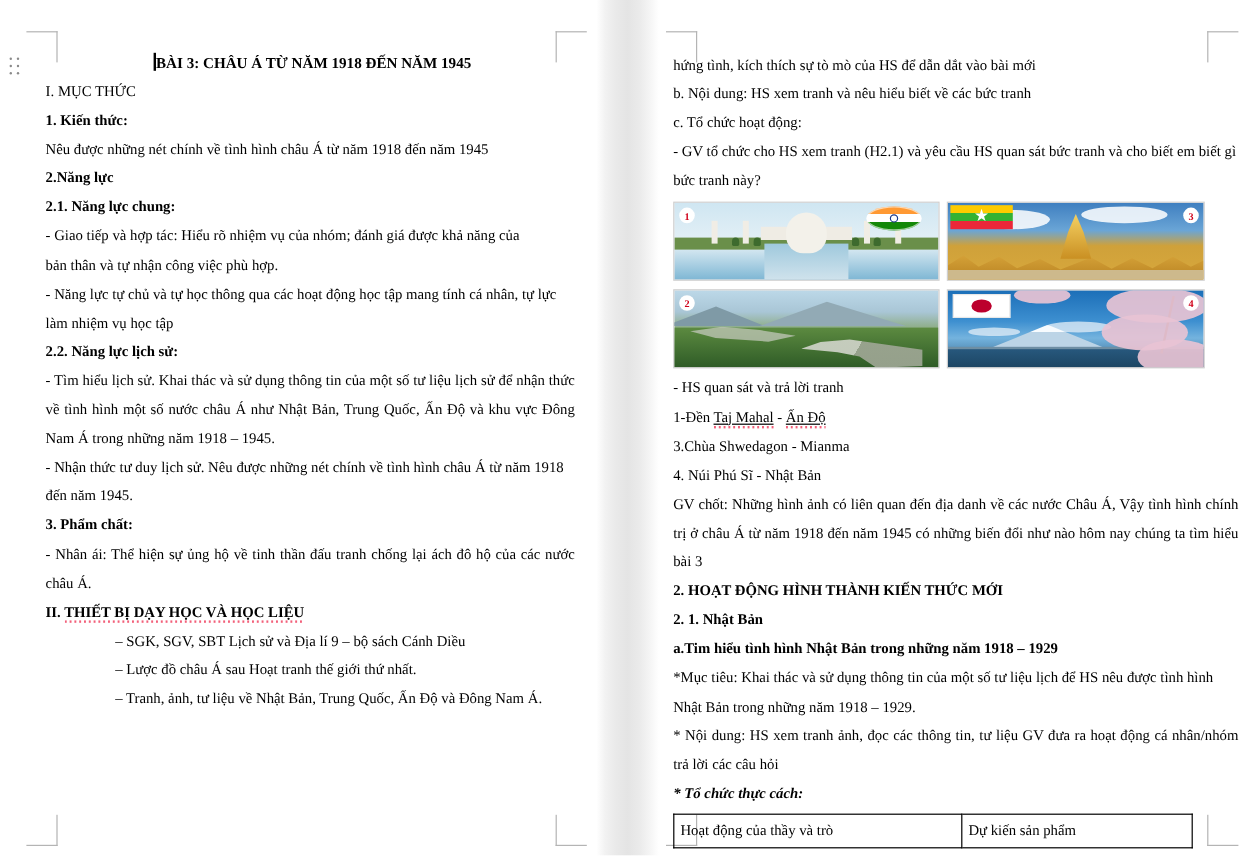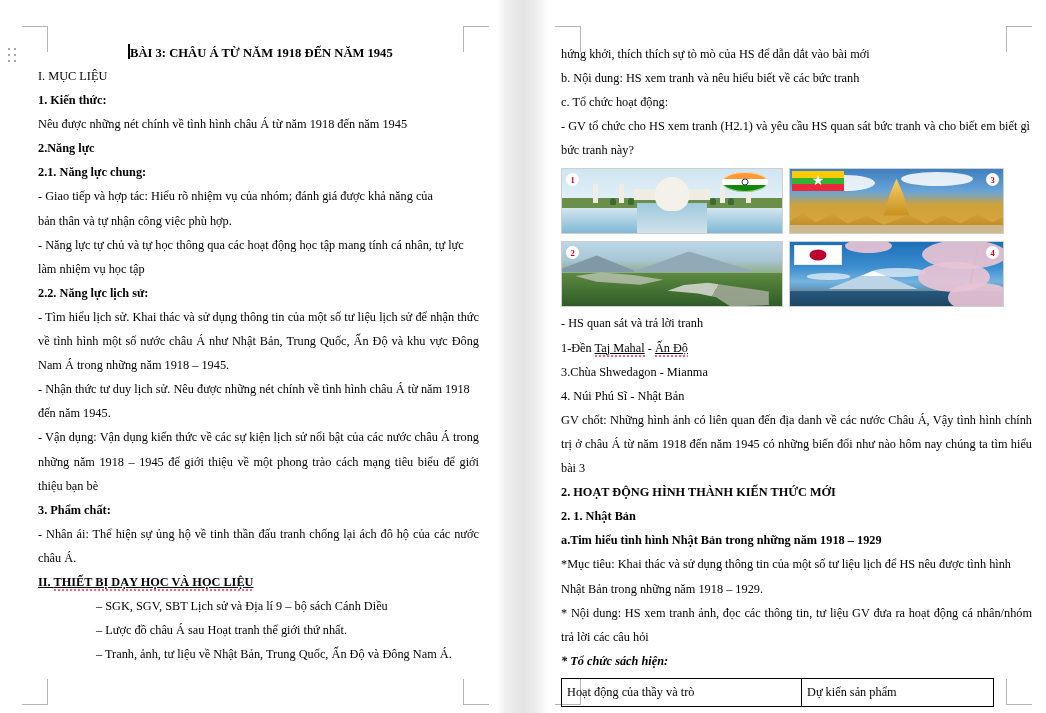--- a/index.html
+++ b/index.html
@@ -78,21 +78,21 @@
   #doc-title {
     font-weight: bold; font-size: 12.6px;
     padding-left: 92px; line-height: 22px;
     position: relative;
   }
   #caret {
     position: absolute; left: 90px; top: 2px;
     width: 1.5px; height: 15px; background: #000;
   }
 
-  .u { text-decoration: underline; }
+  .u { }
   .sp {
     background-image: linear-gradient(to right,
       #f2607a 0, #f2607a 2px, transparent 2px, transparent 4px);
     background-repeat: repeat-x;
     background-size: 4px 2px;
     background-position: left bottom 0px;
     padding-bottom: 2px;
   }
   .spu { text-decoration: underline; }
 
@@ -271,33 +271,32 @@
         <i class="v"></i>
       </div>
 
     <div class="content">
 
       <div id="doc-title">
         <span id="caret"></span>
         <span>BÀI 3: CHÂU Á TỪ NĂM 1918 ĐẾN NĂM 1945</span>
       </div>
 
-      <p class="l">I. MỤC LIỆU</p>
+      <p class="l">I. MỤC THỨC</p>
       <p class="l b">1. Kiến thức:</p>
       <p class="l">Nêu được những nét chính về tình hình châu Á từ năm 1918 đến năm 1945</p>
       <p class="l b">2.Năng lực</p>
       <p class="l b">2.1. Năng lực chung:</p>
       <p class="l">- Giao tiếp và hợp tác: Hiểu rõ nhiệm vụ của nhóm; đánh giá được khả năng của</p>
       <p class="l">bản thân và tự nhận công việc phù hợp.</p>
       <p class="l">- Năng lực tự chủ và tự học thông qua các hoạt động học tập mang tính cá nhân, tự lực</p>
       <p class="l">làm nhiệm vụ học tập</p>
       <p class="l b">2.2. Năng lực lịch sử:</p>
       <p class="l just">- Tìm hiểu lịch sử. Khai thác và sử dụng thông tin của một số tư liệu lịch sử để nhận thức về tình hình một số nước châu Á như Nhật Bản, Trung Quốc, Ấn Độ và khu vực Đông Nam Á trong những năm 1918 – 1945.</p>
       <p class="l wrapok">- Nhận thức tư duy lịch sử. Nêu được những nét chính về tình hình châu Á từ năm 1918 đến năm 1945.</p>
-      <p class="l just">- Vận dụng: Vận dụng kiến thức về các sự kiện lịch sử nổi bật của các nước  châu  Á trong  những  năm  1918  –  1945  để giới thiệu về một phong  trào cách mạng tiêu biểu để giới thiệu bạn bè</p>
       <p class="l b">3. Phẩm chất:</p>
       <p class="l just">- Nhân ái: Thể hiện sự ủng hộ về tinh thần đấu tranh chống lại ách đô hộ của các nước châu Á.</p>
 
       <p class="l b">
         <span class="u">II. </span><span class="u sp">THIẾT BỊ DẠY HỌC VÀ HỌC LIỆU</span>
       </p>
 
       <p class="l bullet-line">– SGK, SGV, SBT Lịch sử và Địa lí 9 – bộ sách Cánh Diều</p>
       <p class="l bullet-line">– Lược đồ châu Á sau Hoạt tranh thế giới thứ nhất.</p>
       <p class="l bullet-line">– Tranh, ảnh, tư liệu về Nhật Bản, Trung Quốc, Ấn Độ và Đông Nam Á.</p>
@@ -322,21 +321,21 @@
         <i class="h"></i>
         <i class="v"></i>
       </div>
     <div class="crop br" style="right:14px; bottom:8px;">
         <i class="h"></i>
         <i class="v"></i>
       </div>
 
     <div class="content">
 
-      <p class="l">hứng khởi, thích thích sự tò mò của HS để dẫn dắt vào bài mới</p>
+      <p class="l">hứng tình, kích thích sự tò mò của HS để dẫn dắt vào bài mới</p>
       <p class="l">b. Nội dung: HS xem tranh và nêu hiểu biết về các bức tranh</p>
       <p class="l">c. Tổ chức hoạt động:</p>
       <p class="l wrapok">- GV tổ chức cho HS xem tranh (H2.1) và yêu cầu HS quan sát bức tranh và cho biết em biết gì bức tranh này?</p>
 
       <div id="picture-grid">
 
         <div class="photo" id="photo-taj">
           <div class="ground"></div>
           <div class="pool"></div>
           <div class="base"></div>
@@ -405,21 +404,21 @@
       <p class="l just"><span class="b">GV chốt:</span><span> Những hình ảnh có liên quan đến địa danh về các nước Châu Á, Vậy  tình hình chính trị ở châu Á từ năm 1918 đến năm 1945 có những biến đổi như nào hôm nay chúng ta tìm hiểu bài 3</span></p>
 
       <p class="l b">2. HOẠT ĐỘNG HÌNH THÀNH KIẾN THỨC MỚI</p>
       <p class="l b">2. 1. Nhật Bản</p>
       <p class="l b">a.Tim hiểu tình hình Nhật Bản trong những năm 1918 – 1929</p>
 
       <p class="l wrapok"><span class="b i">*Mục tiêu:</span><span> Khai thác và sử dụng thông tin của một số tư liệu lịch để HS nêu được tình hình Nhật Bản trong những năm 1918 – 1929.</span></p>
 
       <p class="l just"><span class="b i">* Nội dung</span><span>: HS xem tranh ảnh, đọc các thông tin, tư liệu GV đưa ra hoạt động cá nhân/nhóm  trả lời các câu hỏi</span></p>
 
-      <p class="l b i">* Tổ chức sách hiện:</p>
+      <p class="l b i">* Tổ chức thực cách:</p>
 
       <table id="activity-table">
         <tbody>
             <tr>
           <td class="col1">Hoạt động của thầy và trò</td>
           <td>Dự kiến sản phẩm</td>
         </tr>
 
       </tbody>
         </table>

